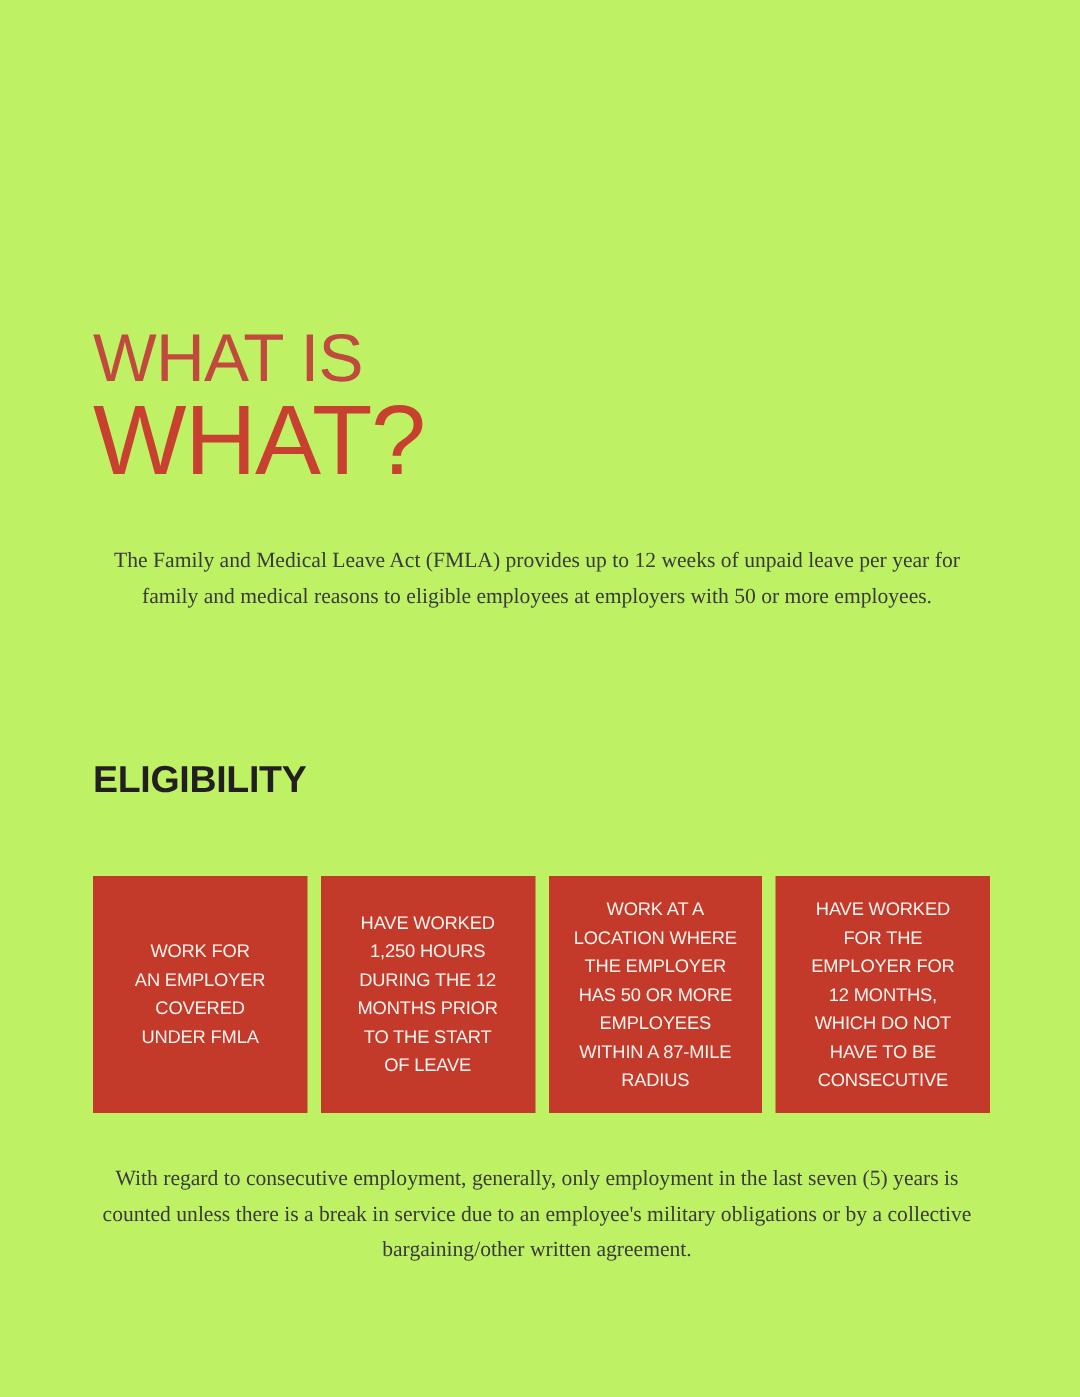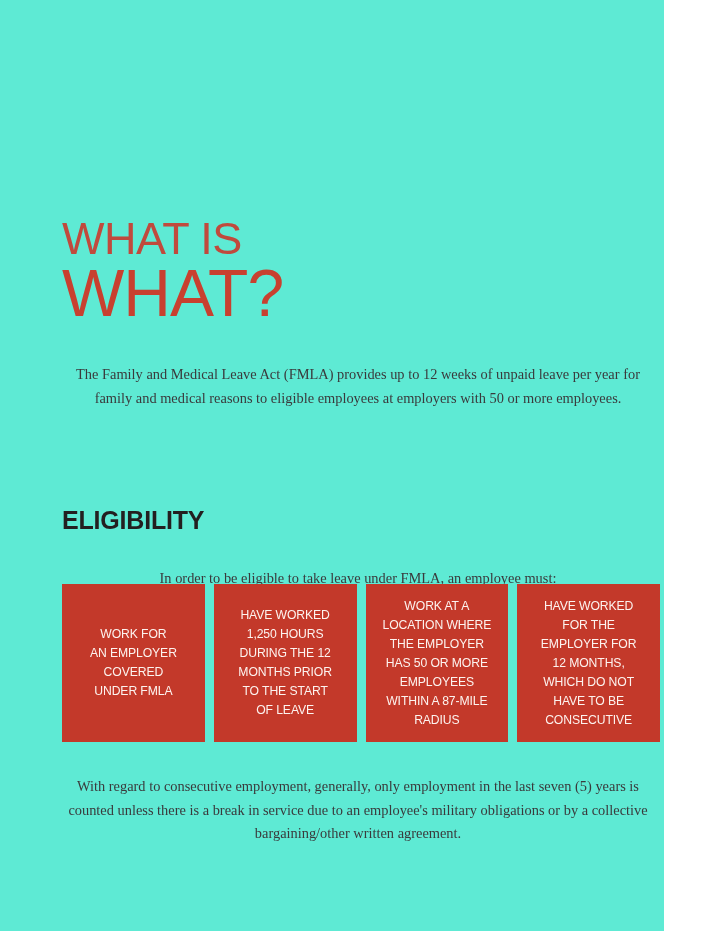--- a/index.html
+++ b/index.html
@@ -12,23 +12,23 @@
     background: #ffffff;
     font-family: "Liberation Serif", serif;
     overflow: hidden;
     position: relative;
   }
 
   .page {
     position: absolute;
     left: 0;
     top: 0;
-    width: 664px;
+    width: 720px;
     height: 931px;
-    background: #5eead4;
+    background: #bef264;
   }
 
   
   .title-block {
     position: absolute;
     left: 62px;
     top: 216px;
     width: 600px;
   }
   .title-line-1 {
@@ -119,21 +119,20 @@
   <div class="title-block">
     <div class="title-line-1">WHAT IS</div>
     <div class="title-line-2">WHAT?</div>
   </div>
 
   <p class="body-copy" id="intro-para-1">The Family and Medical Leave Act (FMLA) provides up to 12 weeks of unpaid leave per year for family and medical reasons to eligible employees at employers with 50 or more employees.</p>
 
 
   <div class="section-heading">ELIGIBILITY</div>
 
-  <p class="body-copy" id="eligibility-intro">In order to be eligible to take leave under FMLA, an employee must:</p>
 
   <div class="boxes-row">
     <div class="elig-box">
       <div class="elig-box-text">WORK FOR
 AN EMPLOYER
 COVERED
 UNDER FMLA</div>
     </div>
     <div class="elig-box">
       <div class="elig-box-text">HAVE WORKED

